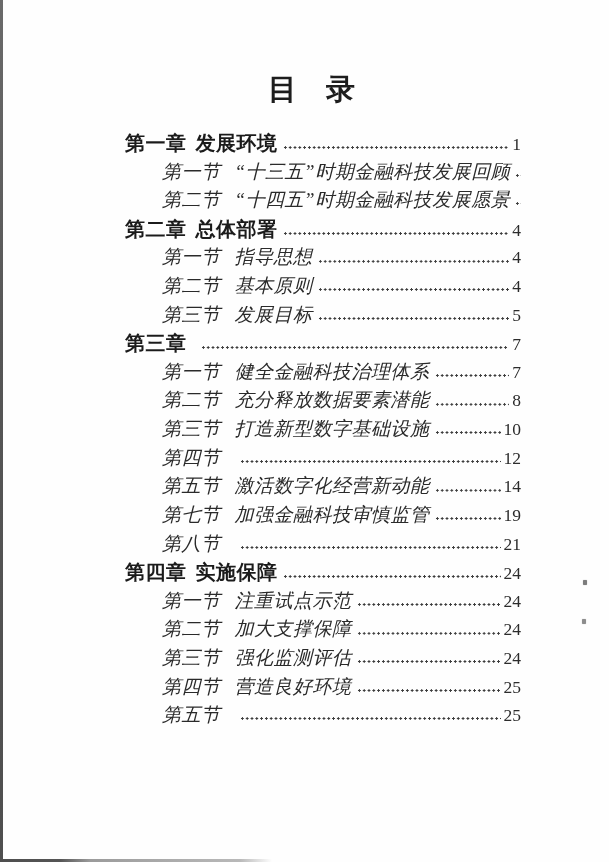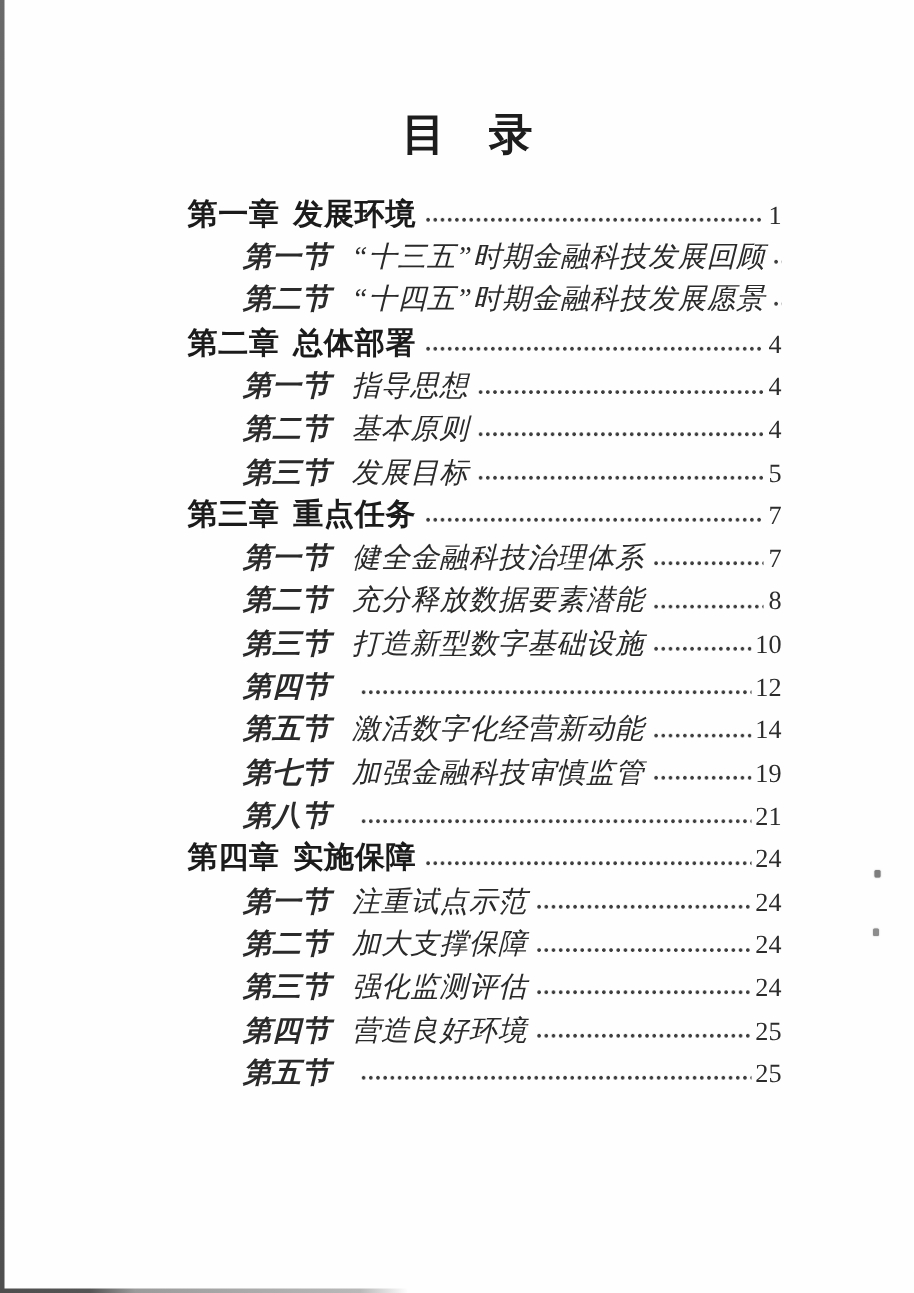--- a/index.html
+++ b/index.html
@@ -69,21 +69,21 @@
   }
   .row.section {
     padding-left: 37px;
     font-family: "Liberation Serif", "DejaVu Serif", serif;
     font-style: italic;
     font-size: 19px;
     color: #2a2a2a;
     letter-spacing: 0.5px;
   }
   .row.chapter .label { margin-right: 9px; }
-  .row.section .label { margin-right: 14px; font-weight: bold; }
+  .row.section .label { margin-right: 14px; }
   .dots {
     flex: 1;
     min-width: 8px;
     height: 14px;
     margin: 0 3px 0 5px;
     background-image: radial-gradient(circle, #3c3c3c 1.05px, rgba(0,0,0,0) 1.35px);
     background-size: 4.8px 4.8px;
     background-repeat: repeat-x;
     background-position: left bottom;
   }
@@ -143,21 +143,20 @@
         <span class="pagenum">4</span>
       </div>
       <div class="row section">
         <span class="label">第三节</span>
         <span class="entry-title">发展目标</span>
         <span class="dots"></span>
         <span class="pagenum">5</span>
       </div>
       <div class="row chapter">
         <span class="label">第三章</span>
-        <span class="entry-title">重点任务</span>
         <span class="dots"></span>
         <span class="pagenum">7</span>
       </div>
       <div class="row section">
         <span class="label">第一节</span>
         <span class="entry-title">健全金融科技治理体系</span>
         <span class="dots"></span>
         <span class="pagenum">7</span>
       </div>
       <div class="row section">

